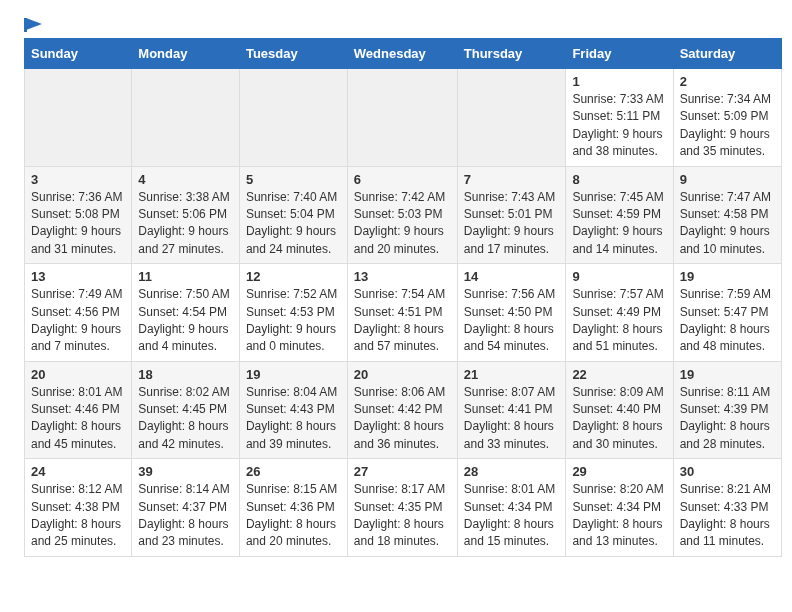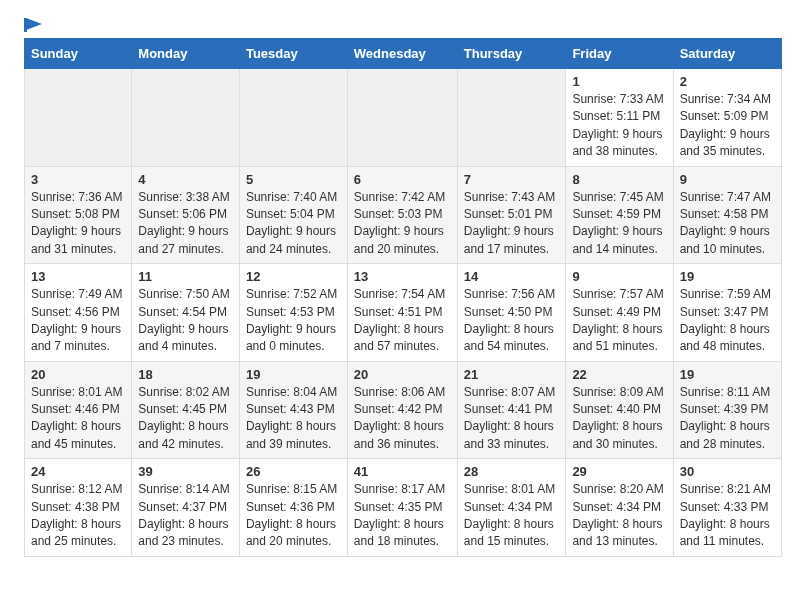--- a/index.html
+++ b/index.html
@@ -227,21 +227,21 @@
           </td>
           <td>
             <span class="day-num">9</span>
             <div class="day-info">Sunrise: 7:57 AM
 Sunset: 4:49 PM
 Daylight: 8 hours and 51 minutes.</div>
           </td>
           <td>
             <span class="day-num">19</span>
             <div class="day-info">Sunrise: 7:59 AM
-Sunset: 3:47 PM
+Sunset: 5:47 PM
 Daylight: 8 hours and 48 minutes.</div>
           </td>
         </tr>
         <tr>
           <td>
             <span class="day-num">20</span>
             <div class="day-info">Sunrise: 8:01 AM
 Sunset: 4:46 PM
 Daylight: 8 hours and 45 minutes.</div>
           </td>
@@ -295,21 +295,21 @@
 Sunset: 4:37 PM
 Daylight: 8 hours and 23 minutes.</div>
           </td>
           <td>
             <span class="day-num">26</span>
             <div class="day-info">Sunrise: 8:15 AM
 Sunset: 4:36 PM
 Daylight: 8 hours and 20 minutes.</div>
           </td>
           <td>
-            <span class="day-num">41</span>
+            <span class="day-num">27</span>
             <div class="day-info">Sunrise: 8:17 AM
 Sunset: 4:35 PM
 Daylight: 8 hours and 18 minutes.</div>
           </td>
           <td>
             <span class="day-num">28</span>
             <div class="day-info">Sunrise: 8:01 AM
 Sunset: 4:34 PM
 Daylight: 8 hours and 15 minutes.</div>
           </td>

